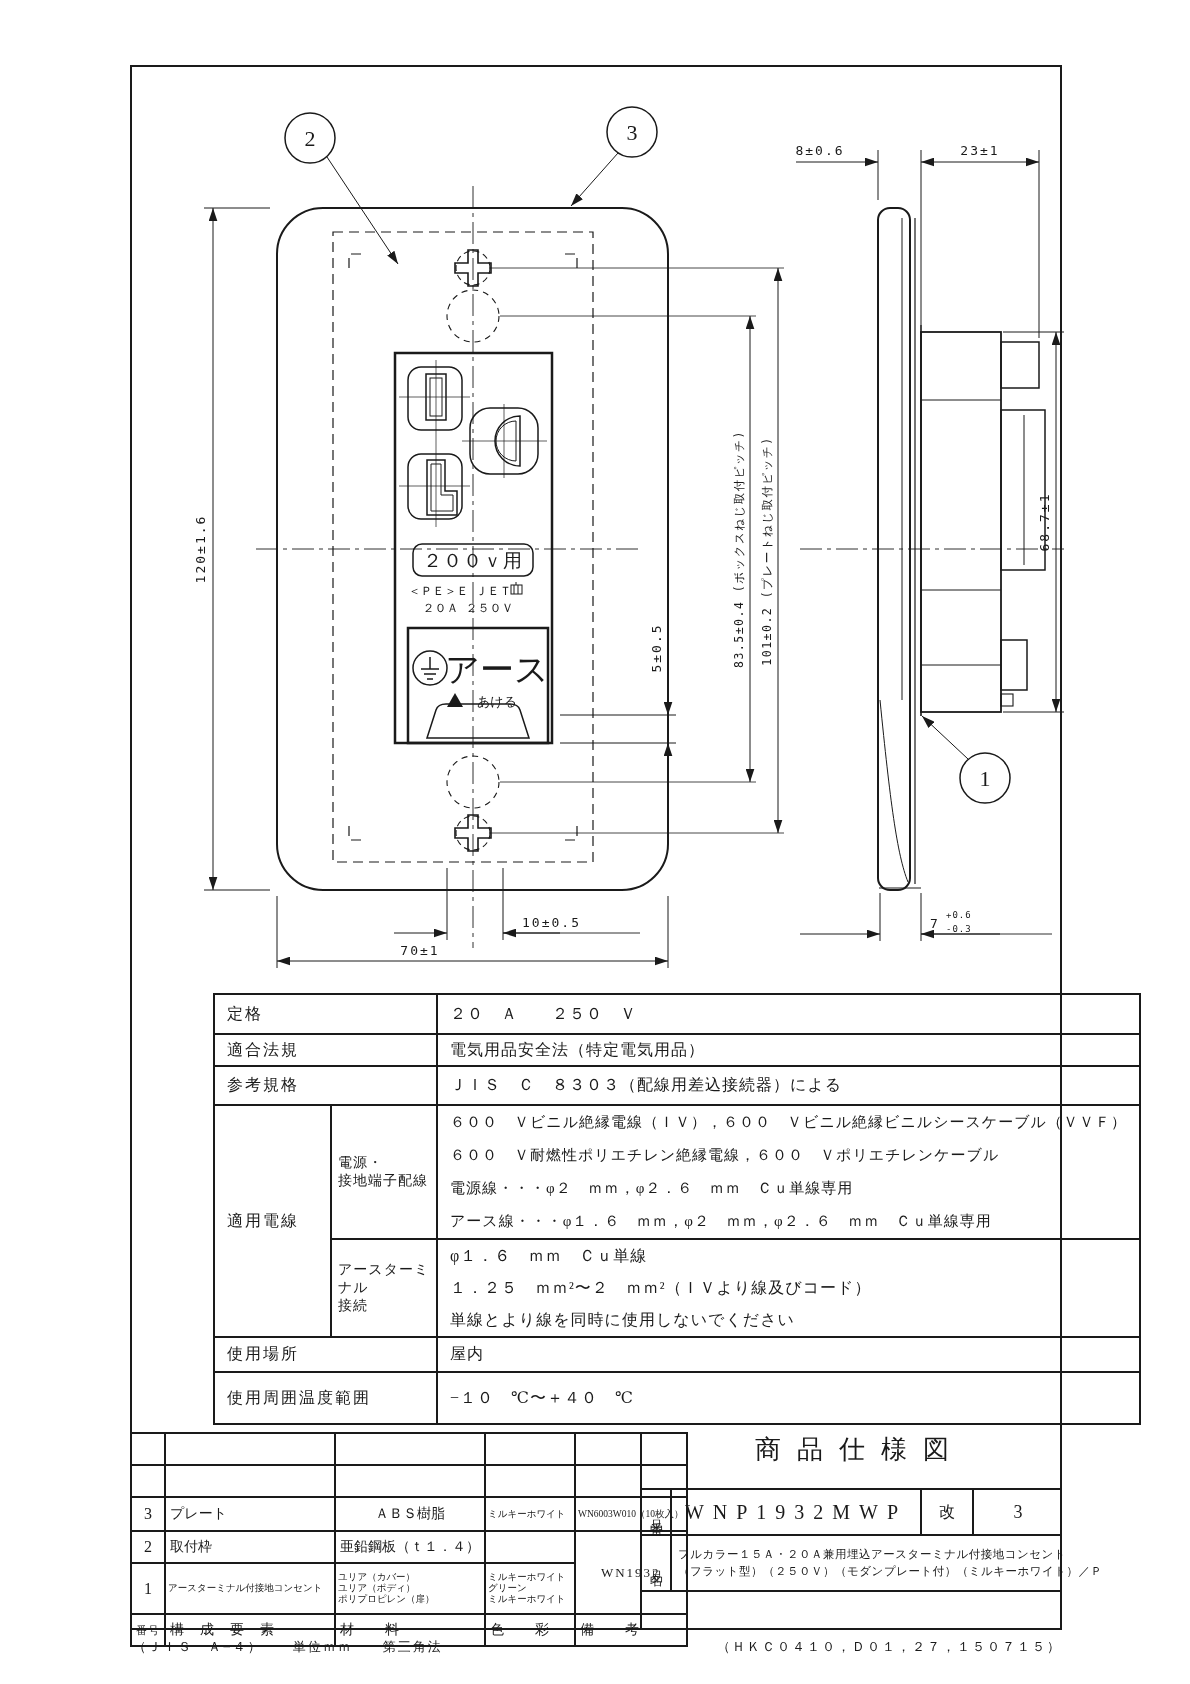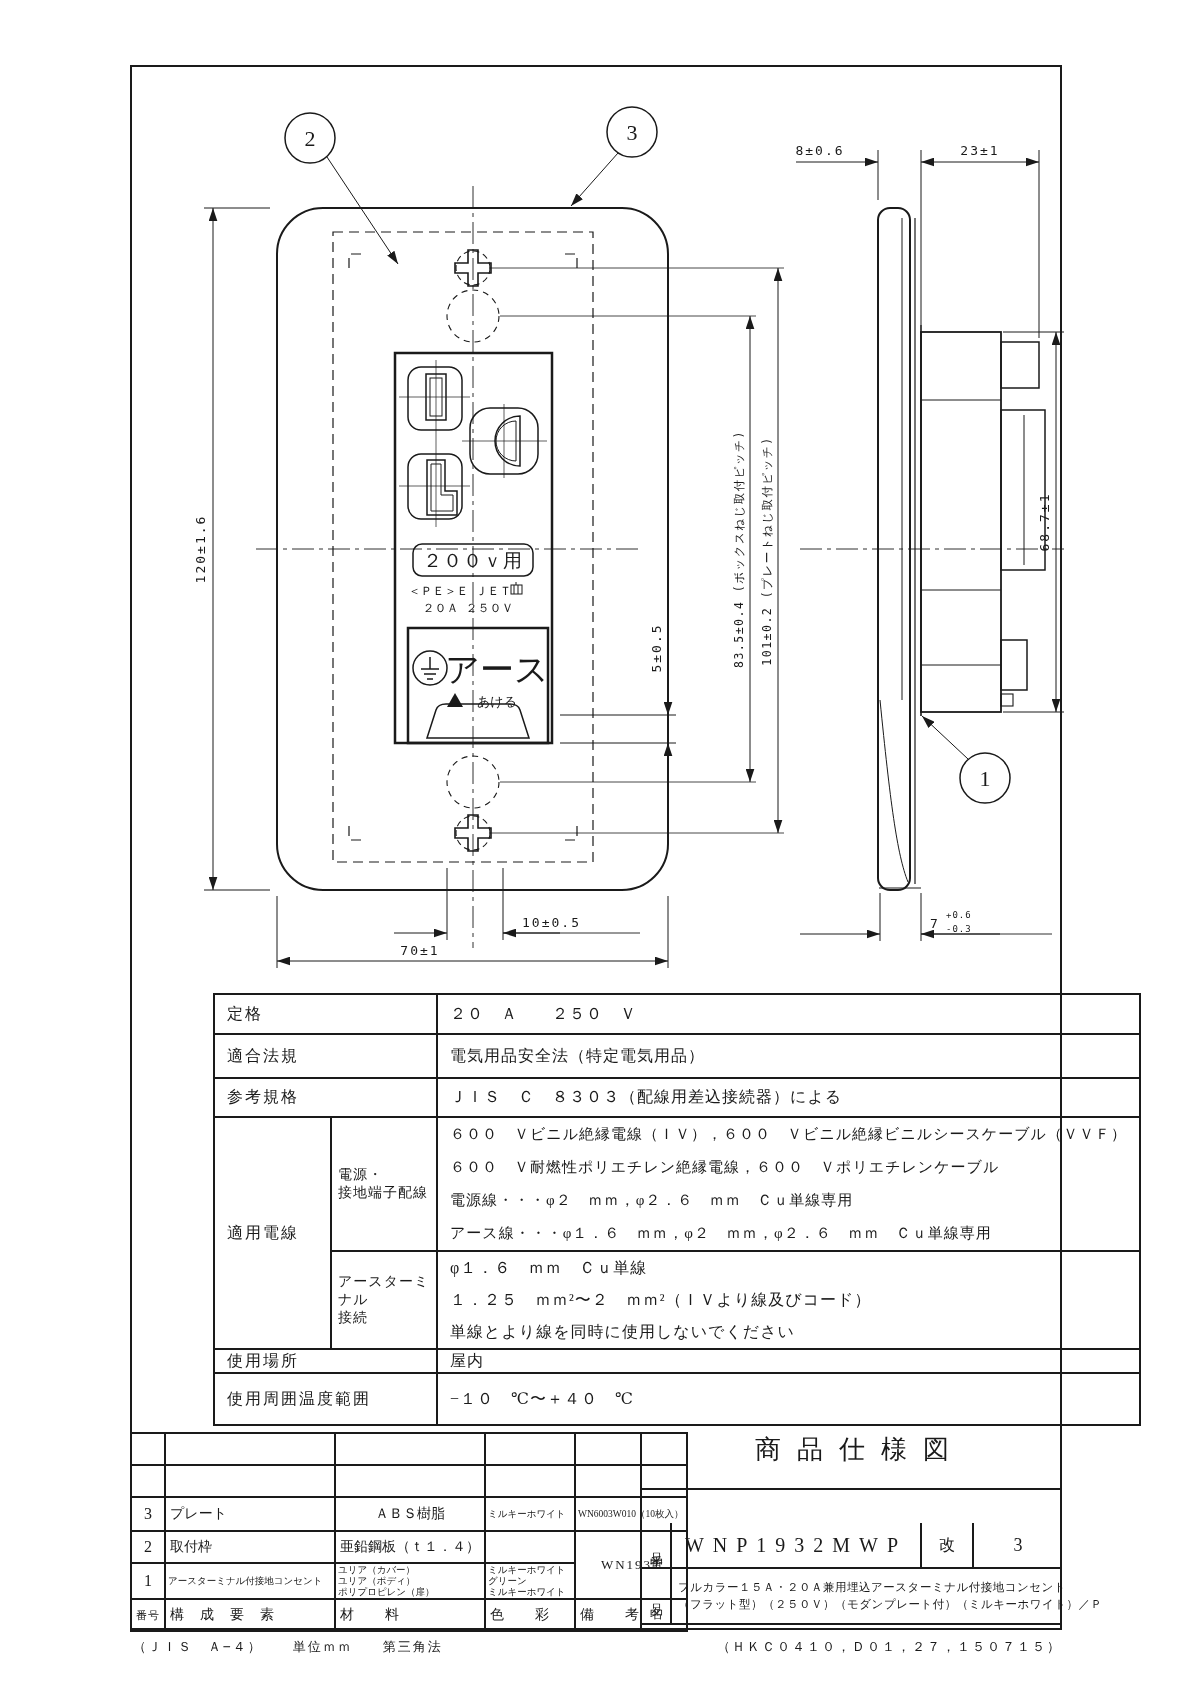--- a/index.html
+++ b/index.html
@@ -23,30 +23,30 @@
   table.spec { position:absolute; left:213px; top:993px; border-collapse:collapse; table-layout:fixed; }
   table.spec td { border:2px solid #1a1a1a; padding:0 12px; vertical-align:middle; font-size:16px; letter-spacing:2px; }
   table.spec td.sub { font-size:14px; letter-spacing:1px; padding:0 6px; }
   table.spec td.val { letter-spacing:1px;margin-left:24px; }
   table.spec td.val div { line-height:32px; white-space:nowrap; }
   table.spec td.val4 div { line-height:33px; font-size:15px; white-space:nowrap; }
 
   table.parts { position:absolute; left:130px; top:1432px; border-collapse:collapse; table-layout:fixed; }
   table.parts td { border:2px solid #1a1a1a; padding:0 4px; vertical-align:middle; font-size:14px; overflow:hidden; white-space:nowrap; }
   table.parts td.num { text-align:center; font-size:16px; }
-  table.parts td.tiny { font-size:9.5px; letter-spacing:0; padding:0 2px; }
+  table.parts td.tiny { font-size:9.5px; letter-spacing:0; padding:8px 2px; }
   table.parts td.tiny div { line-height:11px; }
   table.parts td.note { text-align:center; font-size:13px; letter-spacing:2px; }
   table.parts td.hd { font-size:14px; letter-spacing:1px; }
 
   #titleblock { position:absolute; left:640px; top:1432px; width:422px; height:198px; border-left:2px solid #1a1a1a; }
   #titleblock .row { position:relative; border-bottom:2px solid #1a1a1a; display:flex; align-items:stretch; }
   #tb-doc-title { height:58px; display:flex; align-items:center; justify-content:center;
                   font-size:26px; letter-spacing:16px; text-indent:16px; }
-  #tb-partno-row { height:46px;margin-top:33px; }
+  #tb-partno-row { height:46px; }
   #tb-name-row { height:56px; }
   #tb-company-row { height:36px; border-bottom:none !important; display:flex; align-items:center; justify-content:center;
                     font-size:24px; letter-spacing:5px; }
   .vlab { width:30px; border-right:2px solid #1a1a1a; display:flex; align-items:center; justify-content:center;
           writing-mode:vertical-rl; font-size:13px; letter-spacing:3px; }
   .pn-val { width:250px; border-right:2px solid #1a1a1a; display:flex; align-items:center; justify-content:center;
             font-size:20px; letter-spacing:9px; font-family:"Liberation Serif",serif; }
   .pn-rev-lab { width:52px; border-right:2px solid #1a1a1a; display:flex; align-items:center; justify-content:center; font-size:16px; }
   .pn-rev { flex:1; display:flex; align-items:center; justify-content:center; font-size:18px; }
   .name-val { flex:1; display:flex; flex-direction:column; justify-content:center; padding:17px 6px; }
@@ -246,21 +246,21 @@
     <colgroup>
         <col style="width:117px">
         <col style="width:106px">
         <col style="width:583px">
       </colgroup>
     <tbody>
         <tr style="height:40px">
       <td colspan="2">定格</td>
       <td class="val">２０　Ａ　　２５０　Ｖ</td>
     </tr>
-    <tr style="height:44px">
+    <tr style="height:32px">
       <td colspan="2">適合法規</td>
       <td class="val">電気用品安全法（特定電気用品）</td>
     </tr>
     <tr style="height:39px">
       <td colspan="2">参考規格</td>
       <td class="val">ＪＩＳ　Ｃ　８３０３（配線用差込接続器）による</td>
     </tr>
     <tr style="height:134px">
       <td rowspan="2">適用電線</td>
       <td class="sub">
@@ -278,21 +278,21 @@
       <td class="sub">
         <div>アースターミナル</div>
         <div>接続</div>
       </td>
       <td class="val">
         <div>φ１．６　ｍｍ　Ｃｕ単線</div>
         <div>１．２５　ｍｍ²〜２　ｍｍ²（ＩＶより線及びコード）</div>
         <div>単線とより線を同時に使用しないでください</div>
       </td>
     </tr>
-    <tr style="height:24px">
+    <tr style="height:35px">
       <td colspan="2">使用場所</td>
       <td class="val">屋内</td>
     </tr>
     <tr style="height:52px">
       <td colspan="2">使用周囲温度範囲</td>
       <td class="val">−１０　℃〜＋４０　℃</td>
     </tr>
   </tbody>
     </table>
 

